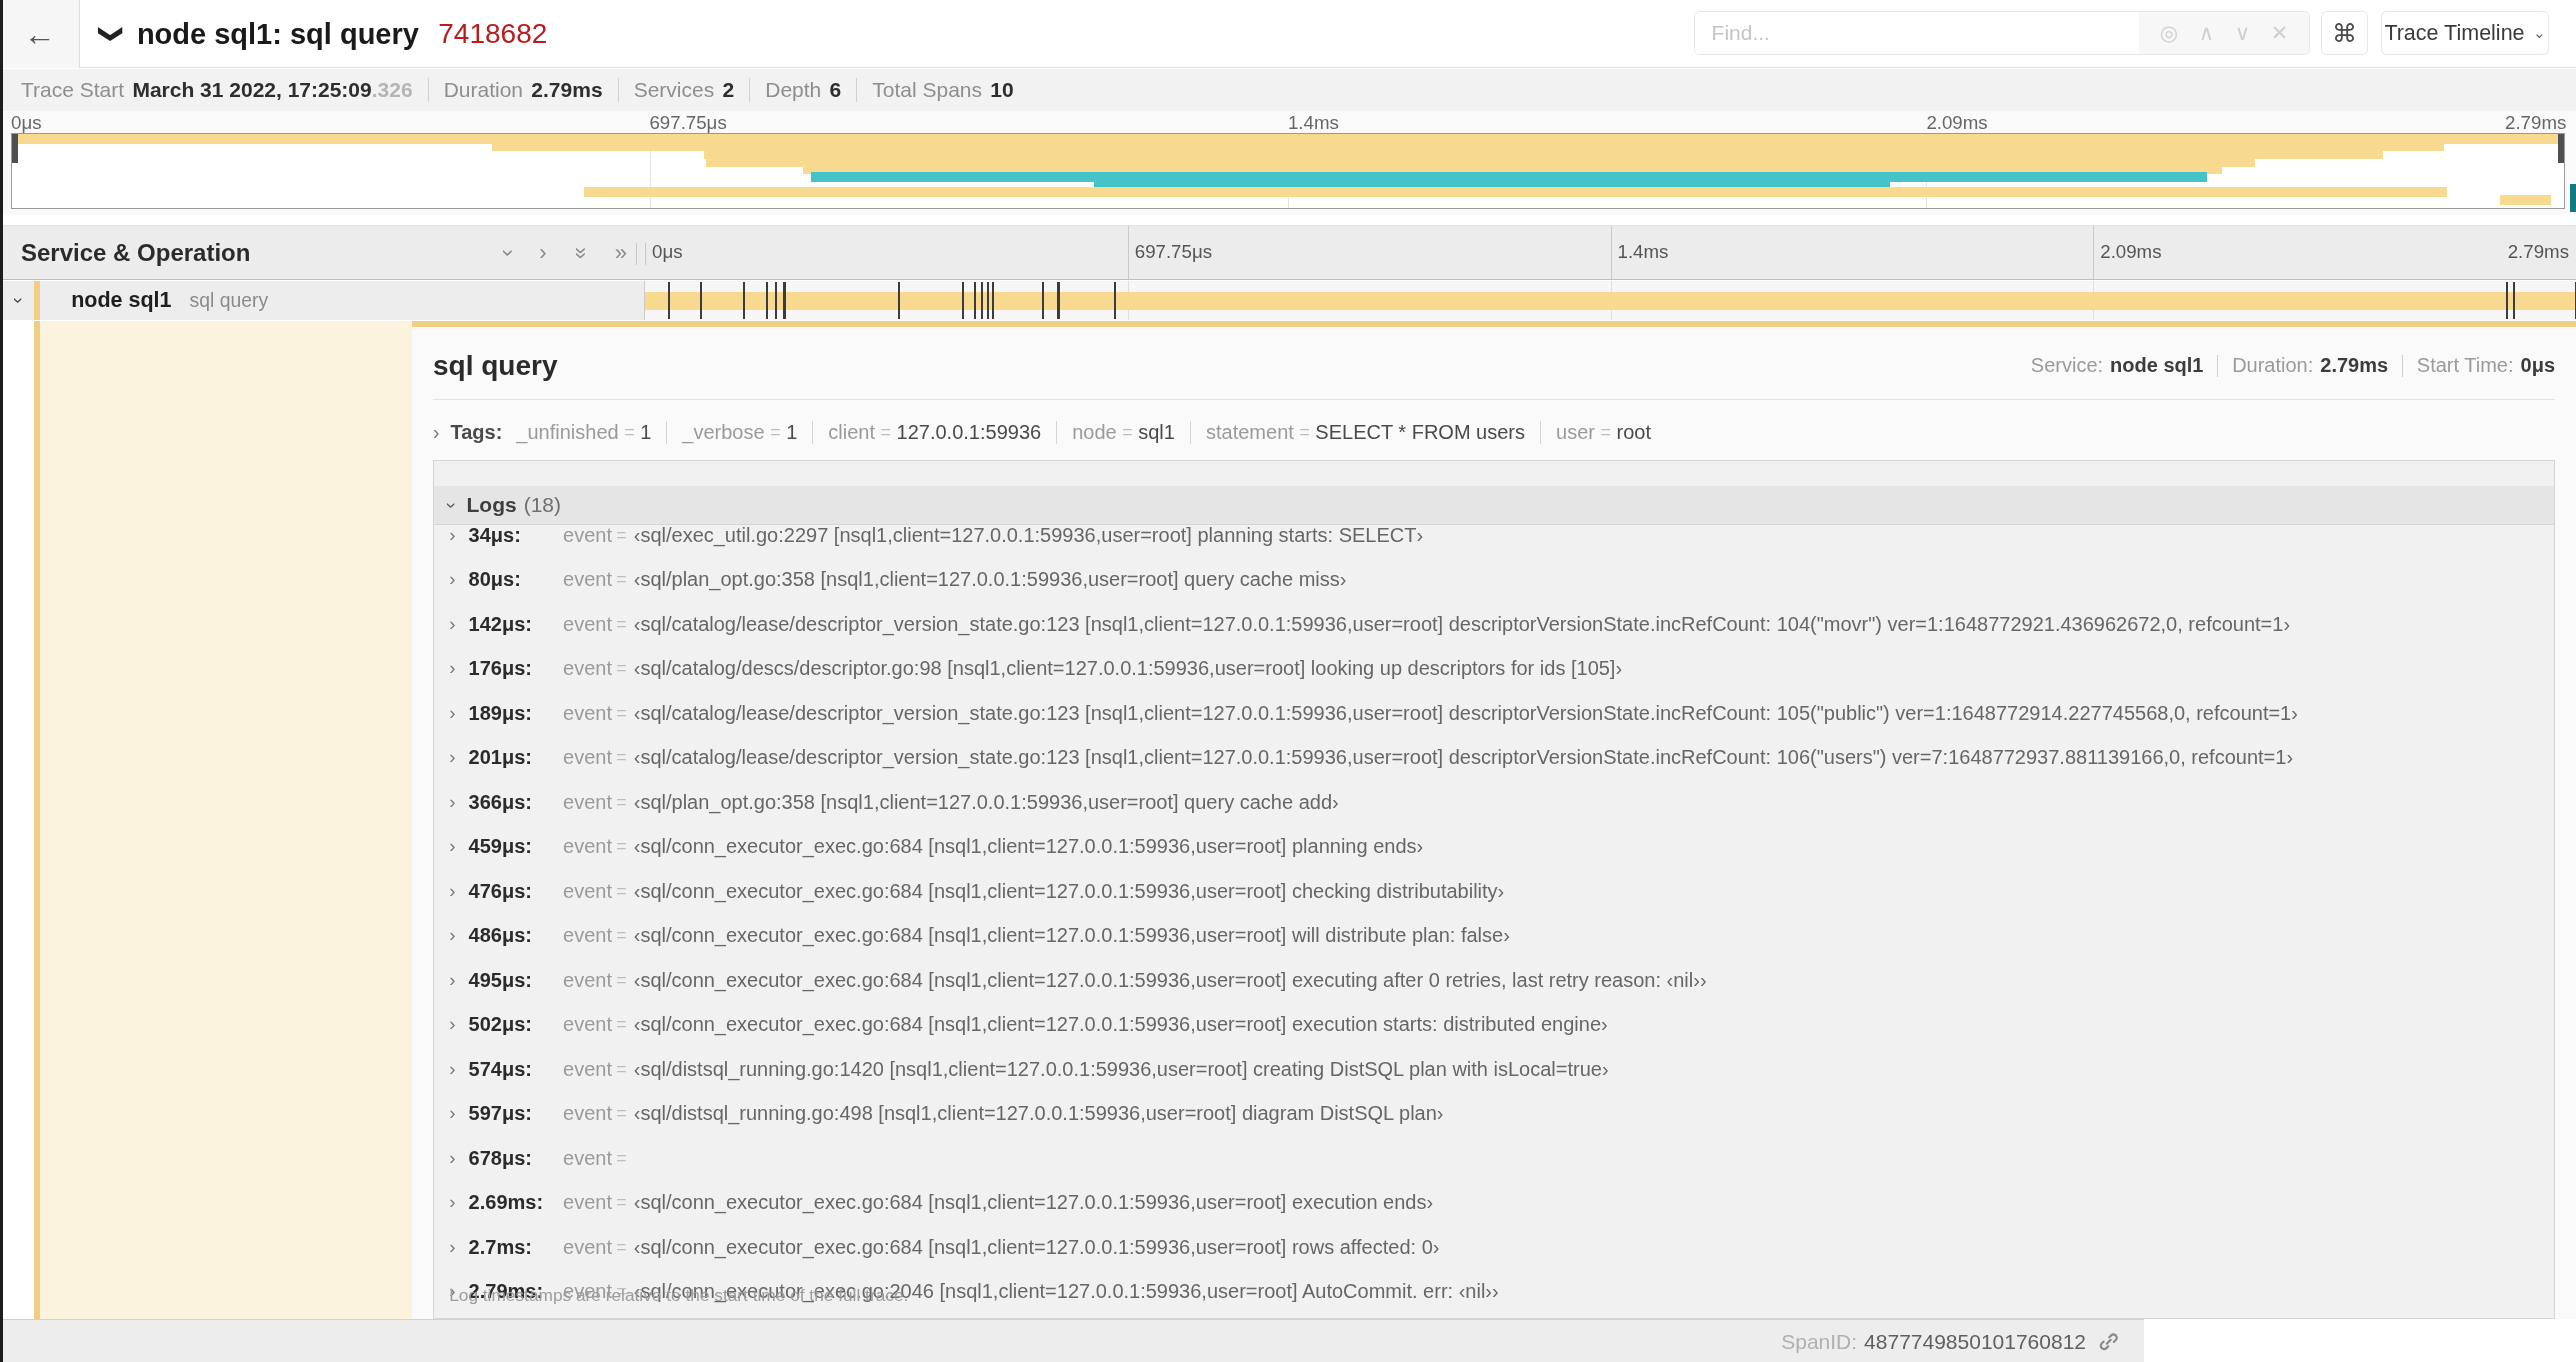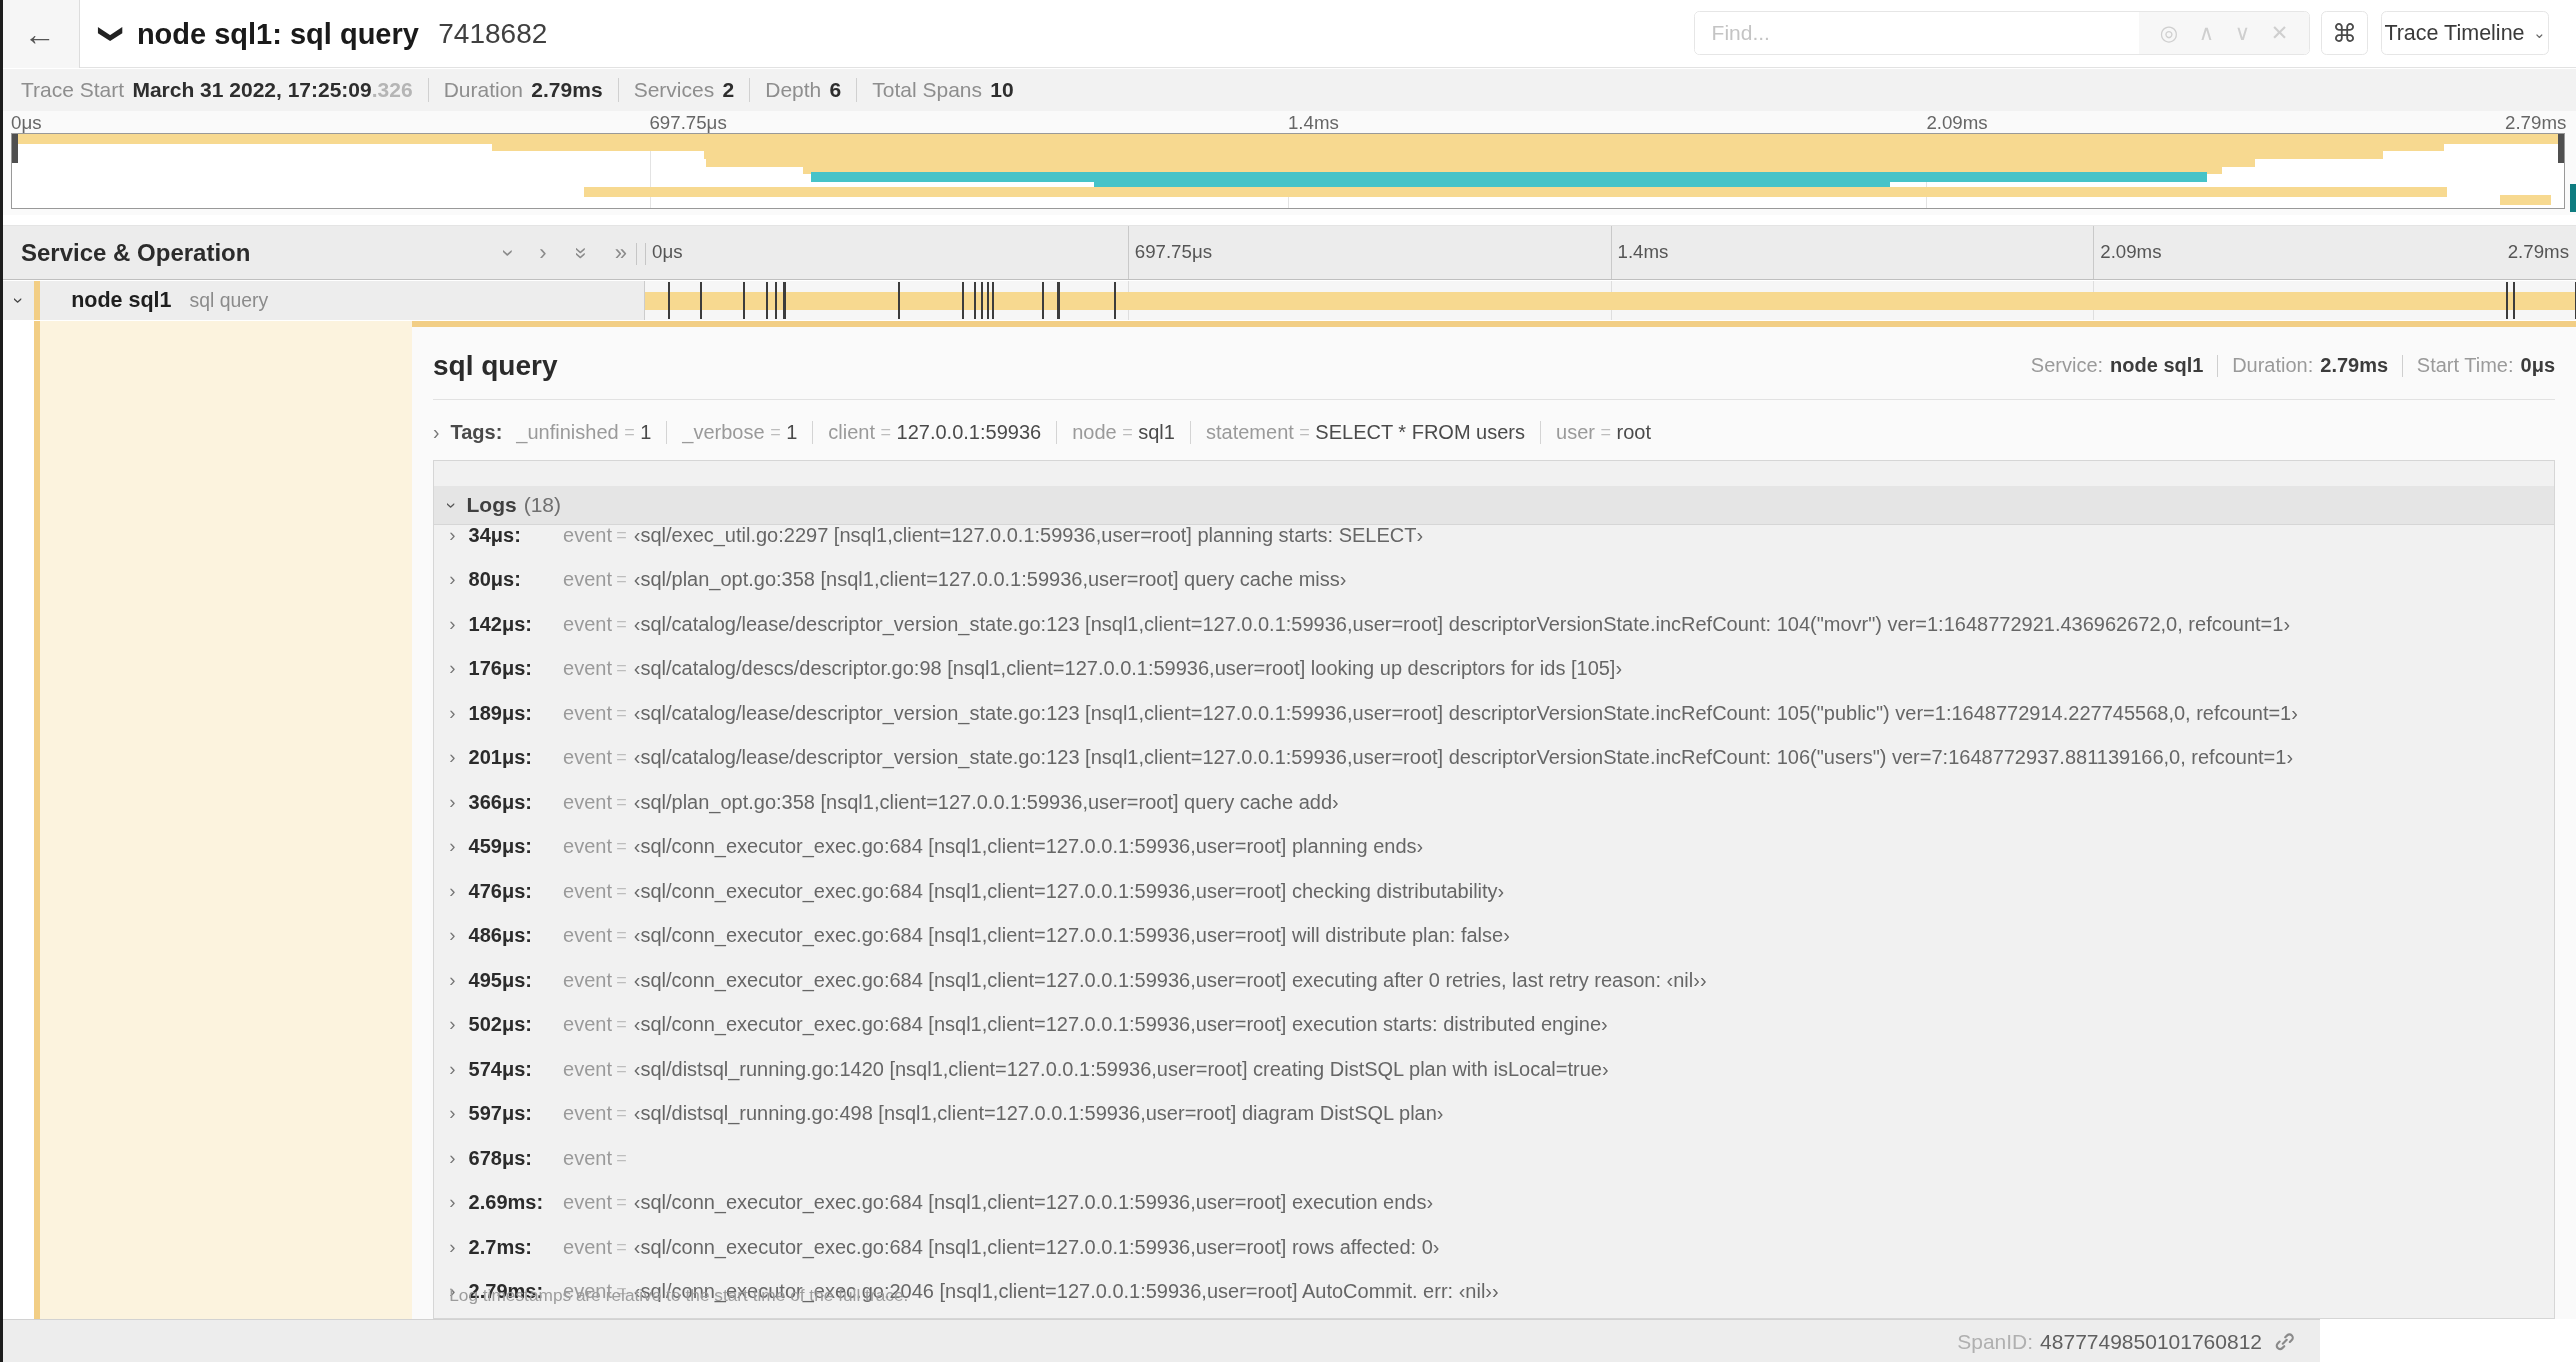--- a/index.html
+++ b/index.html
@@ -9,21 +9,21 @@
   .edge-left { position:absolute; left:0; top:0; width:2.8px; height:1363px; background:#1d1d1d; z-index:50; }
   .edge-teal { position:absolute; right:0; top:184px; width:6.2px; height:28px; background:#0e7c80; z-index:50; }
 
   
   .topbar { position:absolute; left:0; top:0; width:2576px; height:68px; background:#fff; border-bottom:0.7px solid #e2e2e2; }
   .back-zone { position:absolute; left:0; top:0; width:80px; height:68px; background:#f6f6f6; border-right:0.7px solid #ddd; display:flex; align-items:center; justify-content:center; }
   .back-arrow { font-size:32px; color:#555; line-height:1; }
   .title-wrap { position:absolute; left:102px; top:0; height:68px; display:flex; align-items:center; gap:15.2px; }
   .title-caret { font-size:23.5px; color:#222; font-weight:bold; transform:rotate(90deg); display:inline-block; }
   .trace-title { font-size:29px; font-weight:bold; color:#1a1a1a; }
-  .trace-id { font-size:28px; color:#404040; font-weight:normal; margin-left:4.2px; }
+  .trace-id { font-size:28px; color:#b91c1c; font-weight:normal; margin-left:4.2px; }
 
   .findbox { position:absolute; left:1694px; top:11px; width:616px; height:44px; border:1.4px solid #e6e6e6; border-radius:5.5px; background:#fff; display:flex; overflow:hidden; }
   .find-input { flex:1; border:none; outline:none; font-size:21px; color:#555; padding:0 16.6px; font-family:"Liberation Sans", sans-serif; background:#fff; }
   .find-input::placeholder { color:#c4c4c4; }
   .find-tools { width:170px; background:#f7f7f7; display:flex; align-items:center; justify-content:space-evenly; color:#cfcfcf; font-size:21px; }
   .find-tools span { cursor:default; }
   .kbd-btn { position:absolute; left:2321px; top:11px; width:47px; height:44px; border:1.4px solid #e6e6e6; border-radius:5.5px; background:#fff; display:flex; align-items:center; justify-content:center; font-size:25px; color:#4a4a4a; }
   .view-btn { position:absolute; left:2381px; top:11px; width:168px; height:44px; border:1.4px solid #e6e6e6; border-radius:5.5px; background:#fff; display:flex; align-items:center; justify-content:center; gap:8.3px; font-size:21.5px; color:#3a3a3a; }
   .view-btn .caret { font-size:15.2px; color:#666; }
 
@@ -100,21 +100,21 @@
   .logs-count { color:#6f6f6f; font-size:21px; margin-left:7px; }
   .log-row { position:absolute; left:0; width:100%; height:28px; display:flex; align-items:center; font-size:20px; }
   .log-chevron { color:#777; font-size:18.7px; margin-left:15.2px; width:19.4px; }
   .log-t { font-weight:bold; color:#2b2b2b; min-width:82px; }
   .log-key { color:#9a9a9a; margin:0 4.2px 0 12.5px; }
   .log-eq { color:#bdbdbd; margin-right:7px; font-size:18px; }
   .log-val { color:#666; white-space:nowrap; }
   .logs-foot { position:absolute; left:15.2px; bottom:12.5px; font-size:17.3px; color:#9c9c9c; }
 
   
-  .bottombar { position:absolute; left:0; top:1319px; width:2320px; height:44px; background:#ededed; border-top:0.7px solid #d2d2d2; display:flex; align-items:center; justify-content:flex-end; padding-right:23.5px; font-size:21px; }
+  .bottombar { position:absolute; left:0; top:1319px; width:2144px; height:44px; background:#ededed; border-top:0.7px solid #d2d2d2; display:flex; align-items:center; justify-content:flex-end; padding-right:23.5px; font-size:21px; }
   .spanid-label { color:#b0b0b0; }
   .spanid-value { color:#5f5f5f; margin-left:7px; }
   .link-icon { margin-left:11px; display:inline-flex; }
 </style>
 </head>
 <body>
 
 <div class="edge-left"></div>
 <div class="edge-teal"></div>
 

